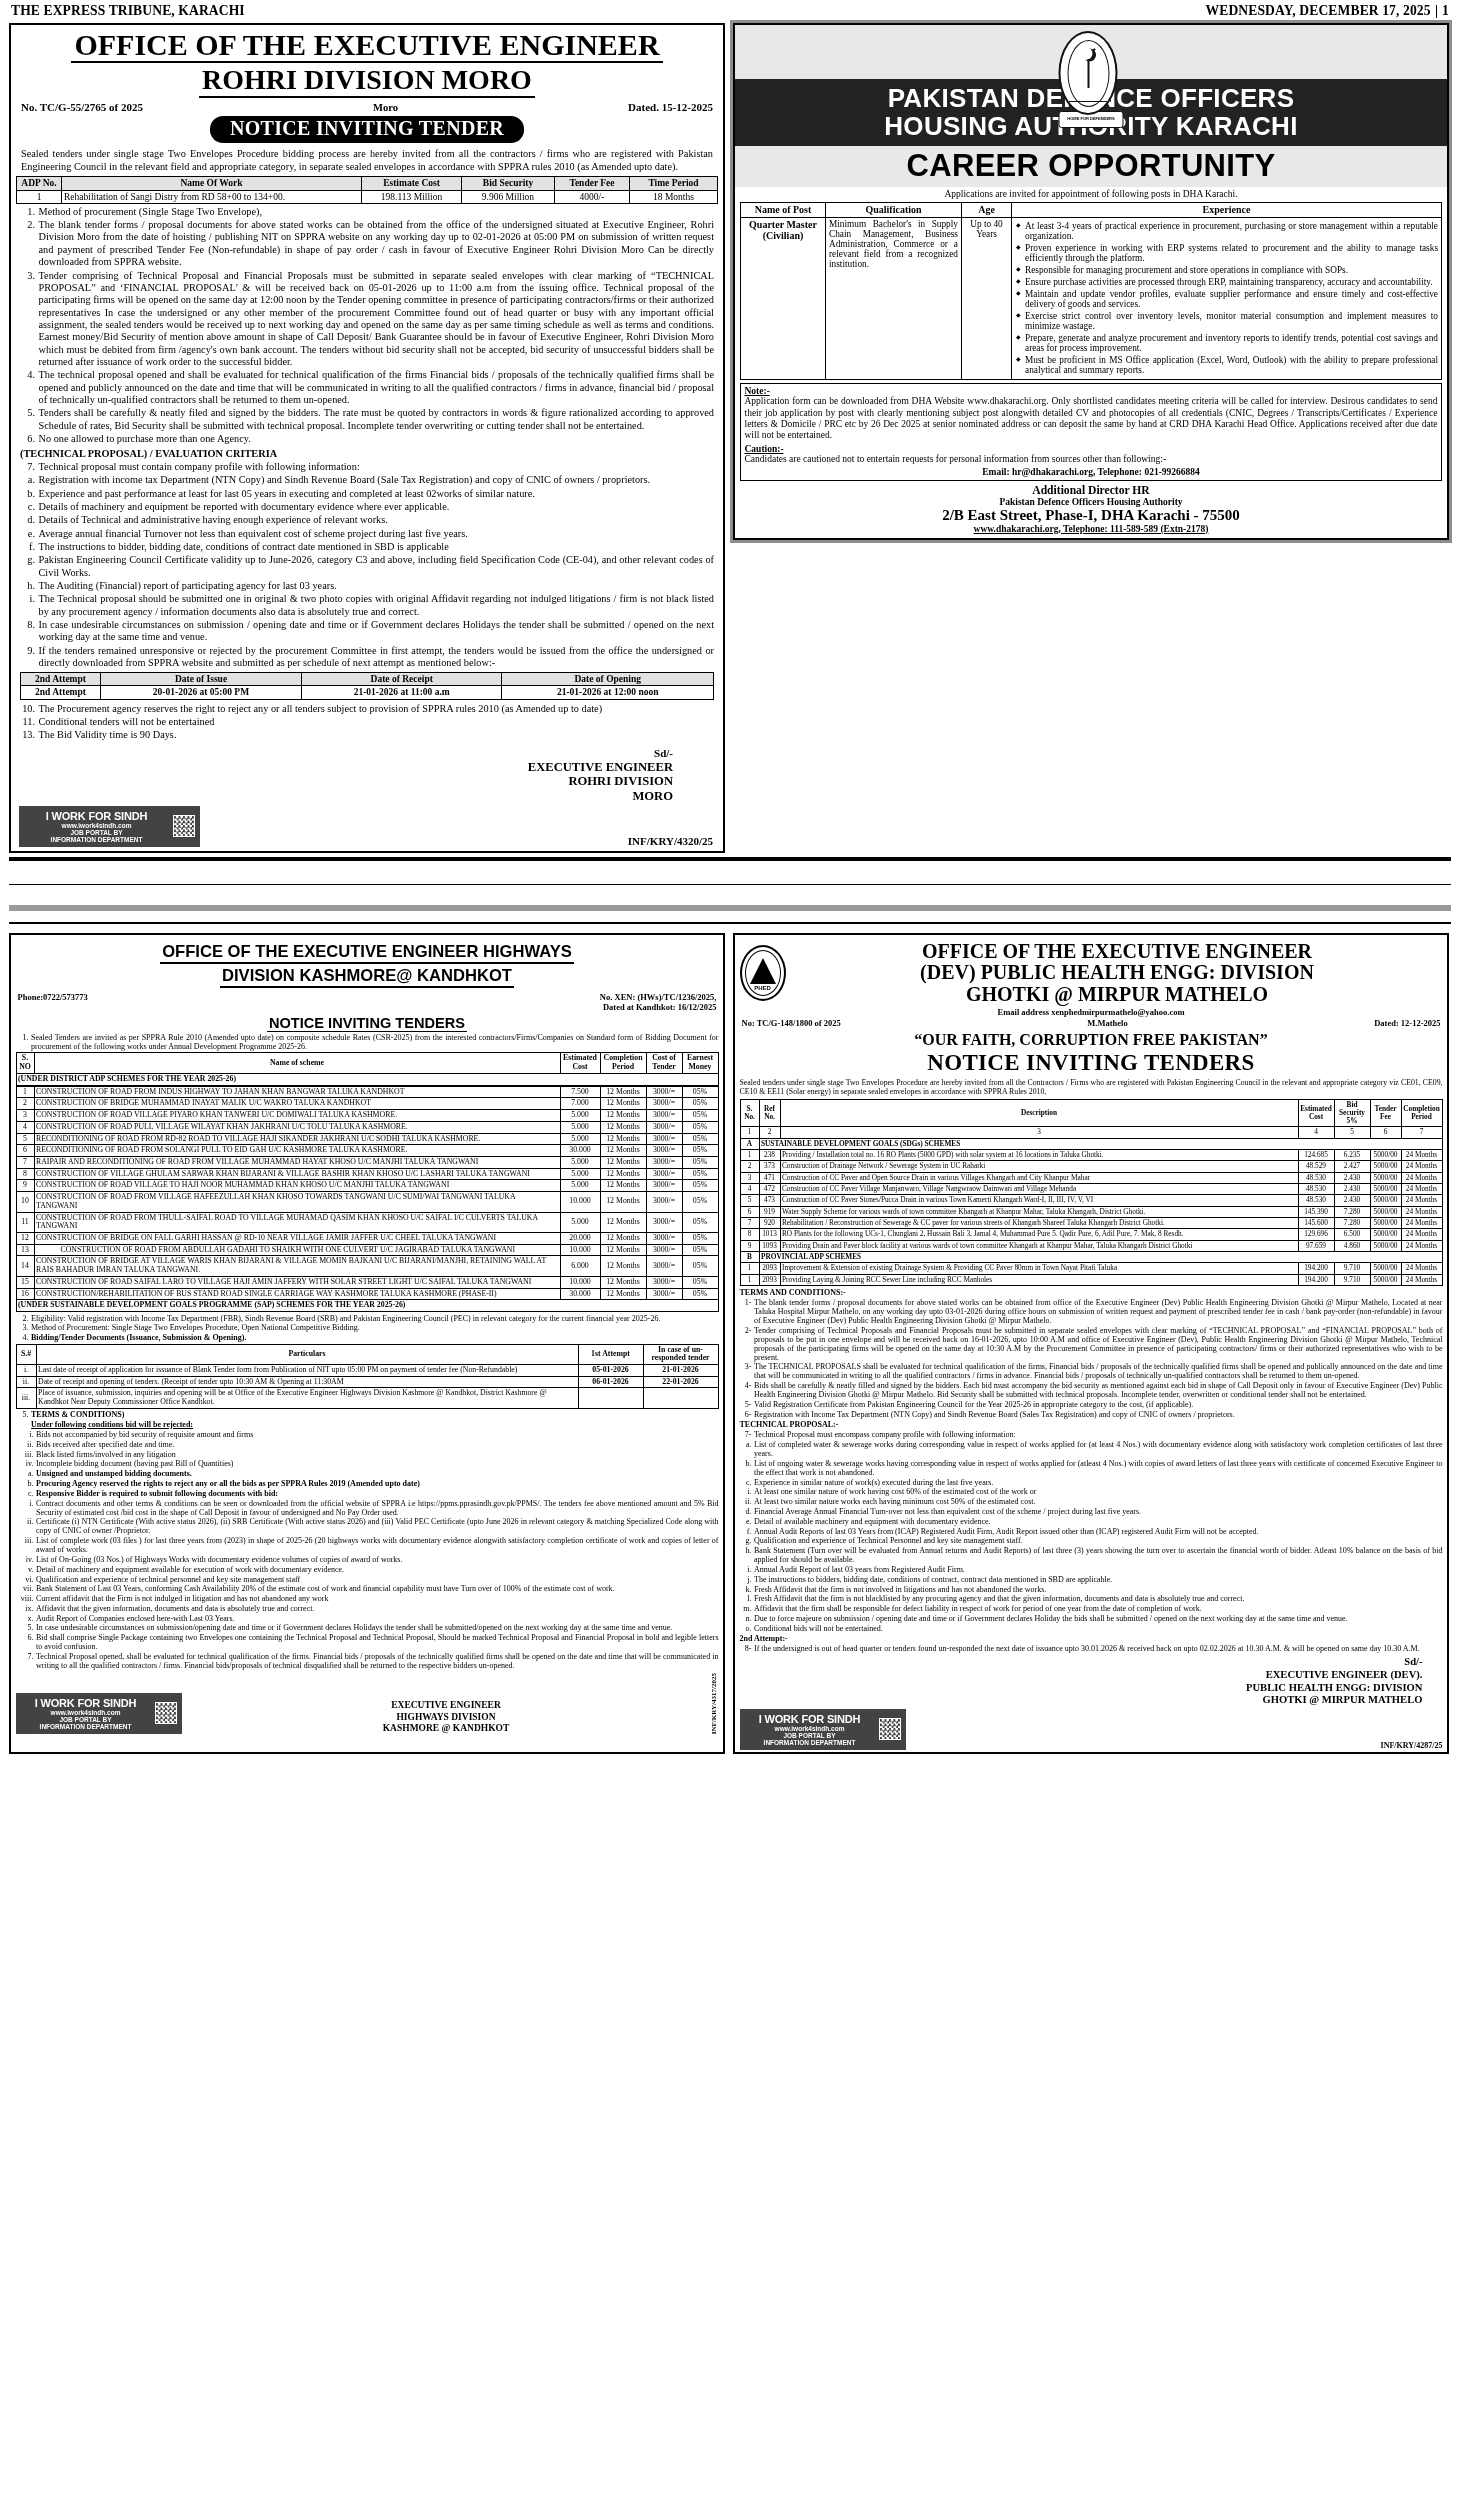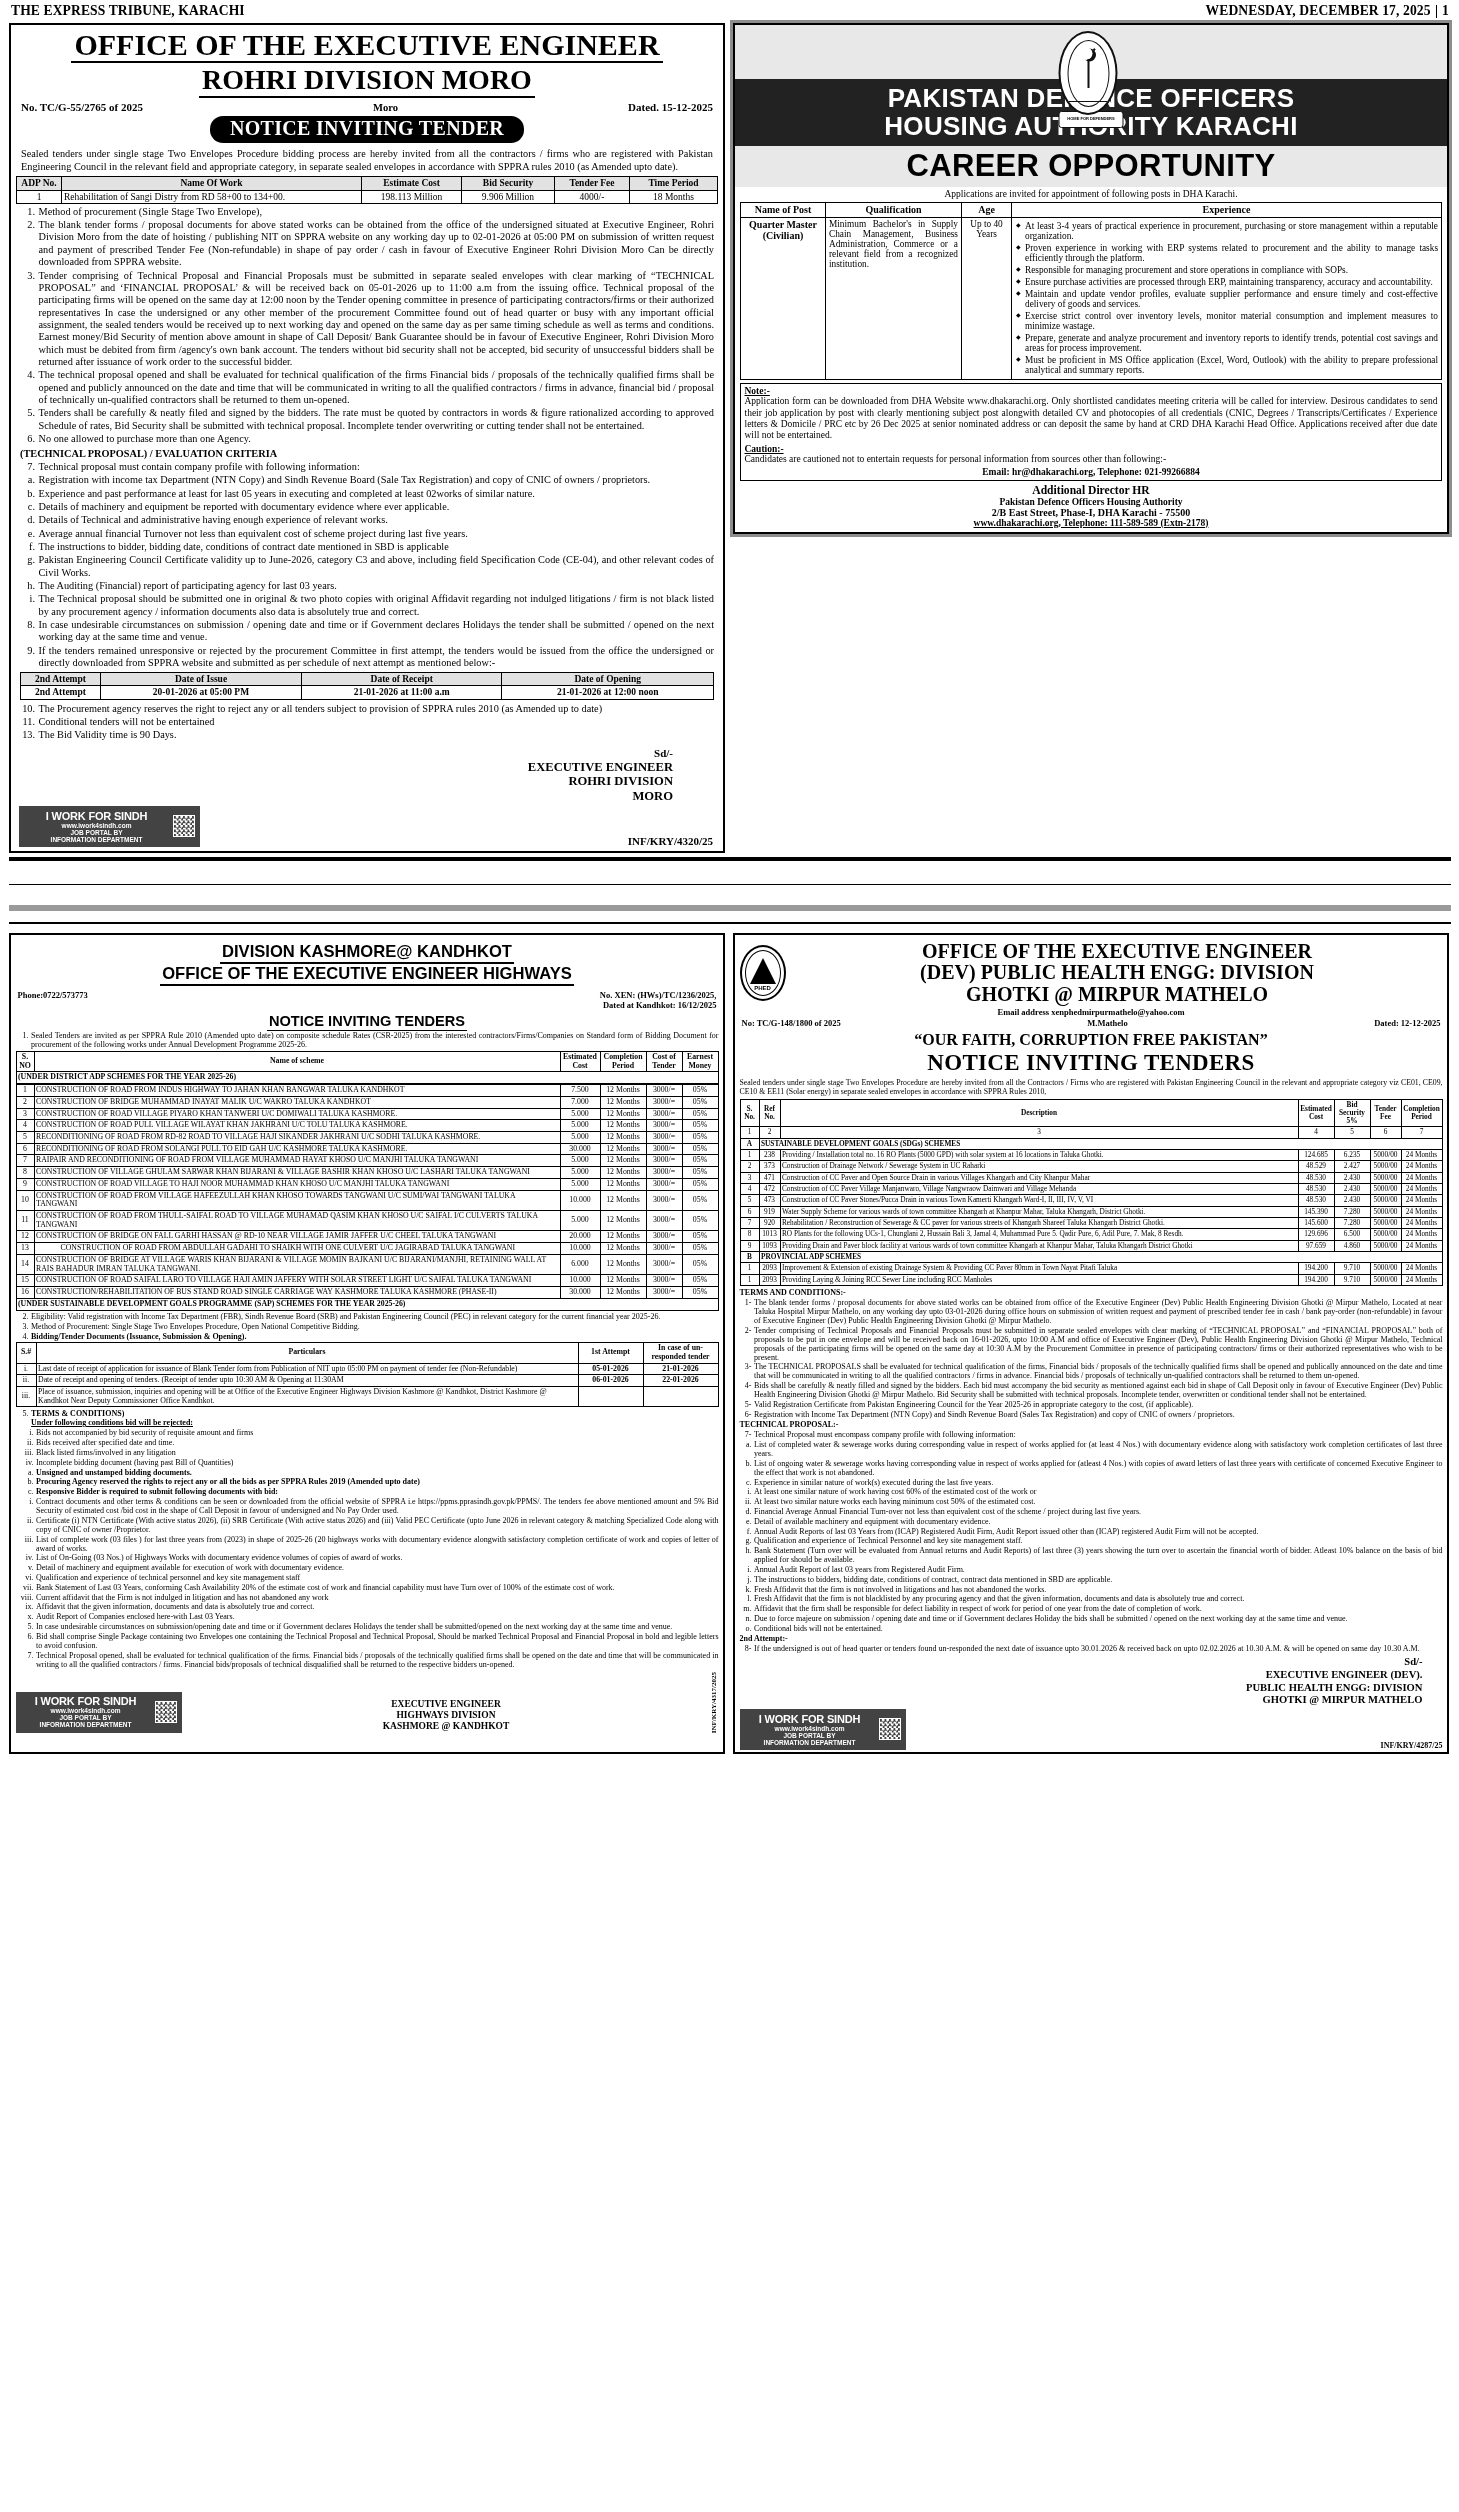--- a/index.html
+++ b/index.html
@@ -397,43 +397,43 @@
             <div class="b u" style="font-size:9.5px;">Note:-</div>
             <div class="notebox">Application form can be downloaded from DHA Website www.dhakarachi.org. Only shortlisted candidates meeting criteria will be called for interview. Desirous candidates to send their job application by post with clearly mentioning subject post alongwith detailed CV and photocopies of all credentials (CNIC, Degrees / Transcripts/Certificates / Experience letters &amp; Domicile / PRC etc by 26 Dec 2025 at senior nominated address or can deposit the same by hand at CRD DHA Karachi Head Office. Applications received after due date will not be entertained.</div>
             <div class="b u" style="font-size:9.5px; margin-top:2px;">Caution:-</div>
             <div class="notebox">Candidates are cautioned not to entertain requests for personal information from sources other than following:-</div>
             <div class="ctr b" style="font-size:9.5px; margin-top:2px;">Email: hr@dhakarachi.org, Telephone: 021-99266884</div>
           </div>
 
           <div class="ctr" style="padding:3px 0 4px 0;">
             <div class="b" style="font-size:11.6px;">Additional Director HR</div>
             <div class="b" style="font-size:9.5px;">Pakistan Defence Officers Housing Authority</div>
-            <div class="b" style="font-size:10px;">2/B East Street, Phase-I, DHA Karachi - 75500</div>
+            <div class="b" style="font-size:15px;">2/B East Street, Phase-I, DHA Karachi - 75500</div>
             <div class="b u" style="font-size:9.5px;">www.dhakarachi.org, Telephone: 111-589-589 (Extn-2178)</div>
           </div>
         </div>
       </div>
     </div>
   </div>
 
   <div class="hr-thick" style="margin:4px 0 0 0;"></div>
   <div style="height:23px;"></div>
   <div class="hr-thin"></div>
   <div style="height:20px;"></div>
   <div class="hr-grey"></div>
   <div style="height:11px;"></div>
   <div class="hr-thin"></div>
   <div style="height:9px;"></div>
 
   <div class="row2">
 
     <div class="colL adbox" style="padding:4px 4.5px 2px 4.5px;">
       <div style="text-align:center; margin-top:3px;">
+        <div class="sans-ttl"><span class="ul-blk">OFFICE OF THE EXECUTIVE ENGINEER HIGHWAYS</span></div>
         <div class="sans-ttl" style="margin-top:1.5px;"><span class="ul-blk">DIVISION KASHMORE@ KANDHKOT</span></div>
-        <div class="sans-ttl"><span class="ul-blk">OFFICE OF THE EXECUTIVE ENGINEER HIGHWAYS</span></div>
       </div>
 
       <div style="display:flex; justify-content:space-between; align-items:flex-start; font-size:8.5px; font-weight:bold; padding:4px 2px 1px 2px;">
         <span>Phone:0722/573773</span>
         <span style="text-align:right;">
           <span style="display:block;">No. XEN: (HWs)/TC/1236/2025,</span>
           <span style="display:block;">Dated at Kandhkot: 16/12/2025</span>
         </span>
       </div>
 

